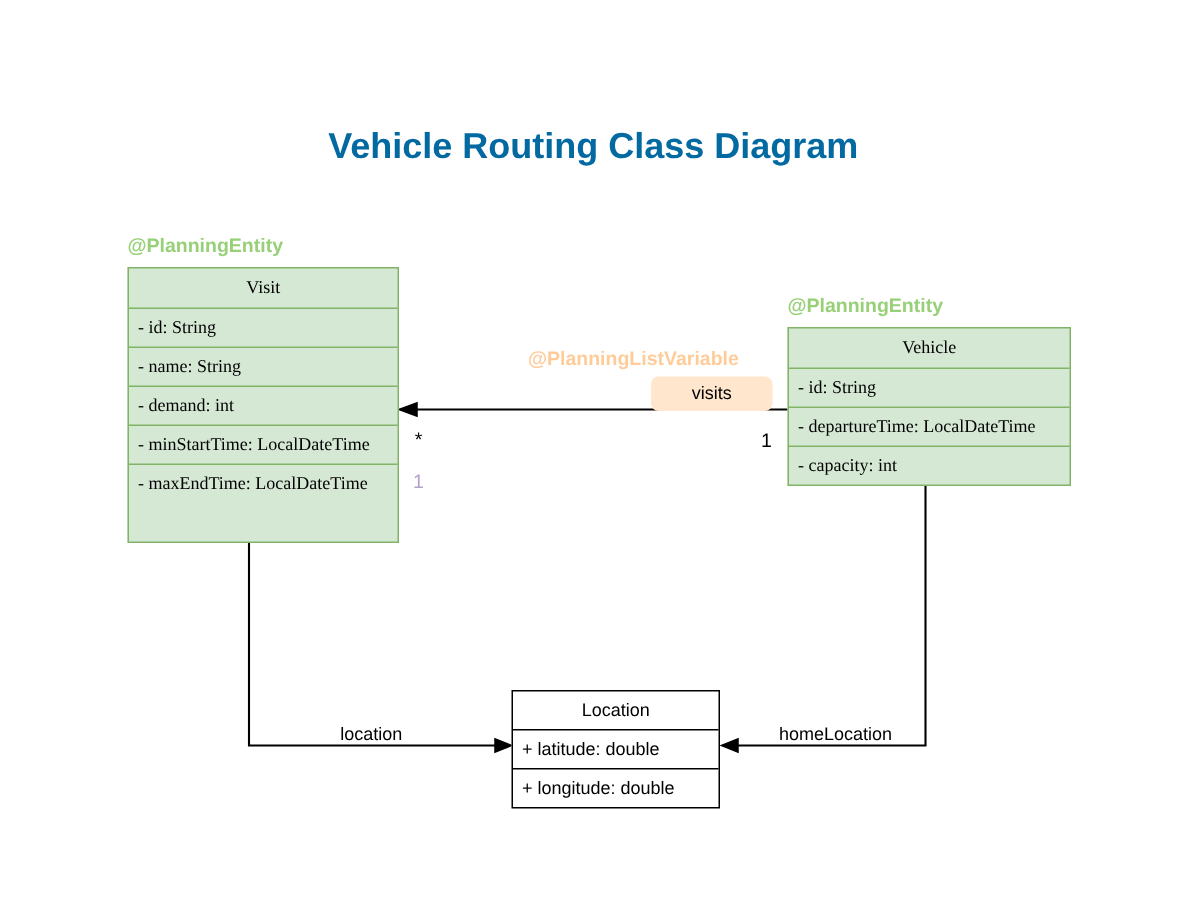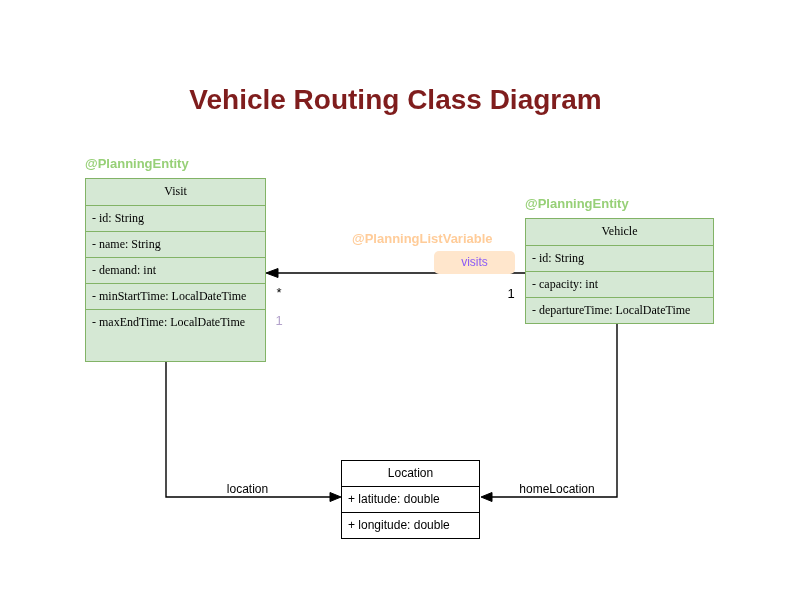--- a/index.html
+++ b/index.html
@@ -14,23 +14,23 @@
     height: 600px;
     background: #ffffff;
     overflow: hidden;
   }
   .diagram-title {
     position: absolute;
     top: 84px;
     left: 0;
     width: 791px;
     text-align: center;
-    font-size: 28px;
+    font-size: 24px;
     font-weight: bold;
-    color: #7f1d1d;
+    color: #0369a1;
   }
   .annotation {
     position: absolute;
     font-size: 13px;
     font-weight: bold;
   }
   .annotation.green { color: #97d077; }
   .annotation.orange { color: #ffcc99; }
   .uml-class {
     position: absolute;
@@ -72,21 +72,21 @@
     position: absolute;
     left: 434px;
     top: 251px;
     width: 81px;
     height: 23px;
     background: #ffe6cc;
     border-radius: 5px;
     text-align: center;
     line-height: 23px;
     font-size: 12px;
-    color: #8b5cf6;
+    color: #000000;
   }
   .multiplicity {
     position: absolute;
     font-size: 13px;
     color: #000000;
     text-align: center;
     width: 16px;
     line-height: 14px;
   }
   .multiplicity.secondary { color: #b3a2cb; }
@@ -135,22 +135,22 @@
     <div class="uml-row">- name: String</div>
     <div class="uml-row">- demand: int</div>
     <div class="uml-row">- minStartTime: LocalDateTime</div>
     <div class="uml-row">- maxEndTime: LocalDateTime</div>
   </div>
 
   <div class="annotation green" style="left:525px; top:196px; width:191px;">@PlanningEntity</div>
   <div class="uml-class entity" style="left:525px; top:218px; width:189px; height:106px;">
     <div class="uml-row header">Vehicle</div>
     <div class="uml-row">- id: String</div>
+    <div class="uml-row">- departureTime: LocalDateTime</div>
     <div class="uml-row">- capacity: int</div>
-    <div class="uml-row">- departureTime: LocalDateTime</div>
   </div>
 
   <div class="uml-class plain" style="left:341px; top:460px; width:139px; height:79px;">
     <div class="uml-row header" style="height:25px; line-height:24px;">Location</div>
     <div class="uml-row">+ latitude: double</div>
     <div class="uml-row">+ longitude: double</div>
   </div>
 
   <div class="annotation orange" style="left:352px; top:231px; width:166px;">@PlanningListVariable</div>
   <div class="visits-chip">visits</div>

